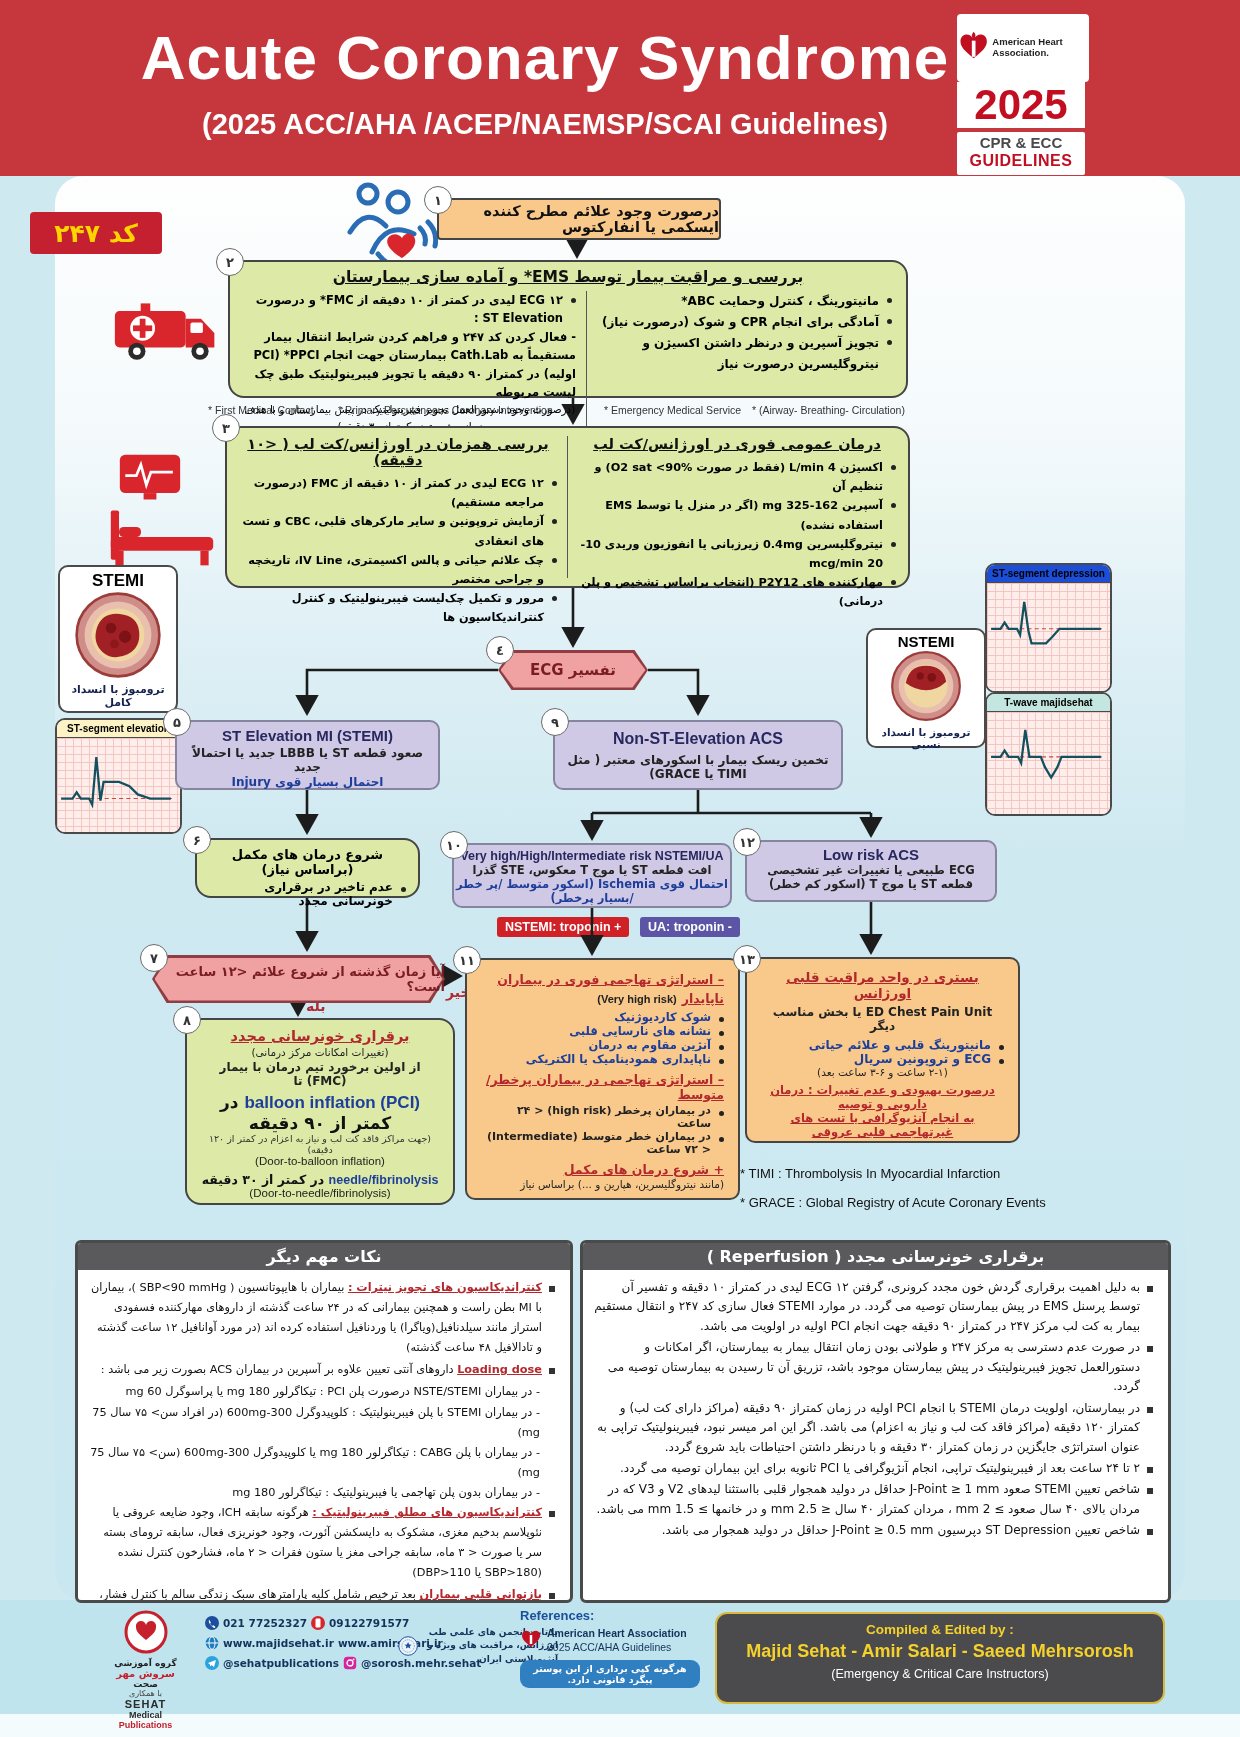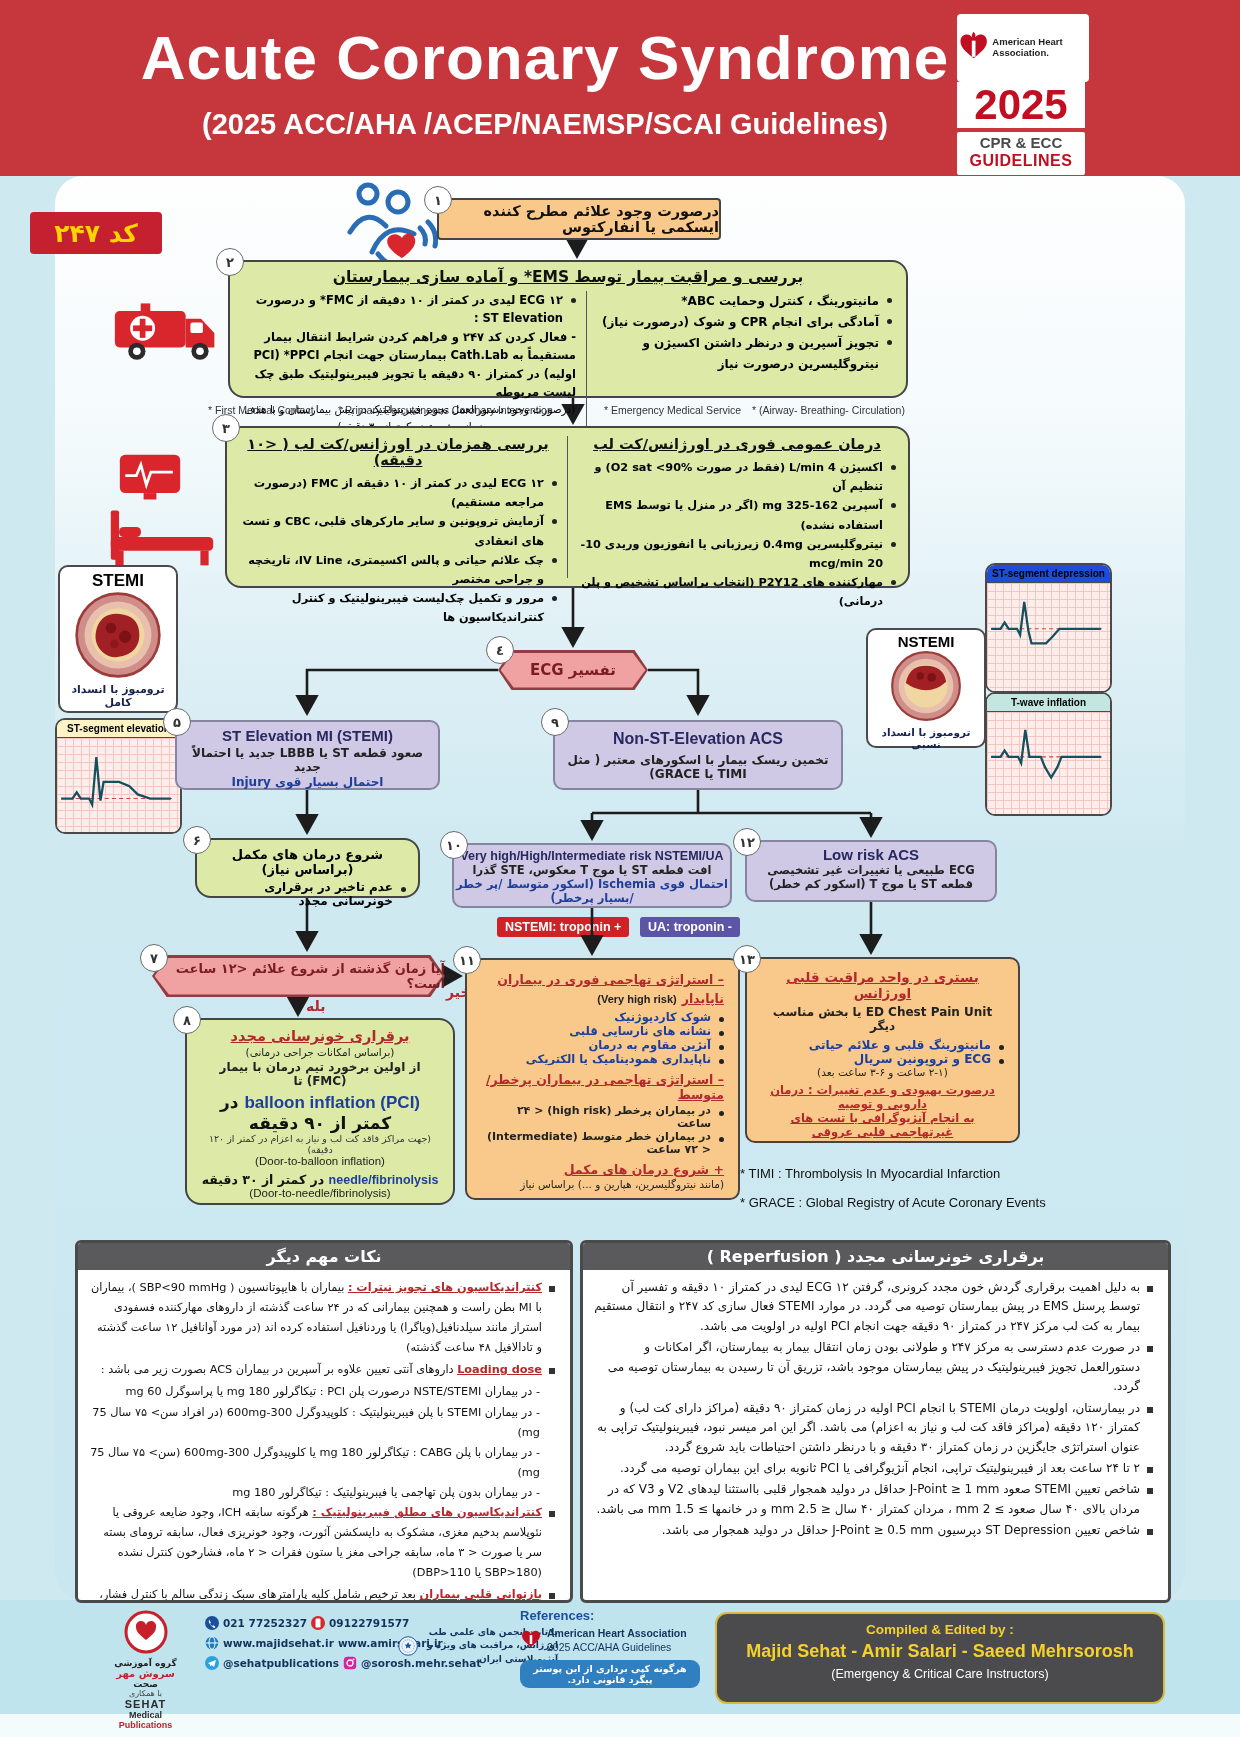--- a/index.html
+++ b/index.html
@@ -279,21 +279,21 @@
       <circle cx="50" cy="50" r="38" fill="#e9c0ae"></circle>
       <circle cx="50" cy="50" r="30" fill="#f0d6a0"></circle>
       <path d="M22,46 q4,-24 28,-24 q24,0 28,22 q-13,12 -28,12 q-15,0 -28,-10z" fill="#a12025"></path>
       <circle cx="42" cy="36" r="5" fill="#7d1216"></circle>
         <circle cx="58" cy="38" r="6" fill="#7d1216"></circle>
     </svg>
     <div class="rtl" style="font-size:10.5px;font-weight:bold;color:#15224f">ترومبوز با انسداد نسبی</div>
   </div>
 
   <div class="abs card ecgcard boxz" style="left:985px;top:692px;width:123px;height:120px">
-    <div class="ecghdr" style="background:#c3e7e0">T-wave inflation</div>
+    <div class="ecghdr" style="background:#c3e7e0">T-wave majidsehat</div>
     <div class="ecgbody">
       <svg width="119" height="98" viewBox="0 0 115 76">
         <line x1="4" y1="34" x2="111" y2="34" stroke="#c94a44" stroke-width="1" stroke-dasharray="4 3"></line>
         <polyline points="4,34 13,34 17,28 21,34 30,34 33,40 37,8 41,34 52,34 56,44 62,54 68,44 72,34 92,34 110,34" fill="none" stroke="#14505e" stroke-width="2.2"></polyline>
       </svg>
     </div>
   </div>
 
   <div class="abs pbox boxz" style="left:175px;top:720px;width:265px;height:70px;text-align:center;padding-top:5px;box-sizing:border-box">
     <div class="navyt" style="font-weight:bold;font-size:15px;font-family:'Liberation Sans',sans-serif">ST Elevation MI (STEMI)</div>
@@ -334,34 +334,34 @@
     <div class="rtl" style="font-size:11.5px;font-weight:bold;color:#222">ECG طبیعی یا تغییرات غیر تشخیصی</div>
     <div class="rtl" style="font-size:11.5px;font-weight:bold;color:#222">قطعه ST یا موج T (اسکور کم خطر)</div>
   </div>
   <div class="nb" style="left:733px;top:828px">
       <span>۱۲</span>
     </div>
 
   <div class="tbadge" style="left:497px;top:917px;background:#d02127">NSTEMI: troponin +</div>
   <div class="tbadge" style="left:640px;top:917px;background:#5c55a5">UA: troponin -</div>
 
-  <div class="abs hex hex7 boxz" style="left:152px;top:955px;width:293px;height:42px">
+  <div class="abs hex hex7 boxz" style="left:152px;top:955px;width:293px;height:48px">
     <div class="ho"></div>
       <div class="hi"></div>
     <div class="ht rtl" style="font-size:13px">آیا زمان گذشته از شروع علائم &lt;۱۲ ساعت است؟</div>
   </div>
   <div class="nb" style="left:140px;top:944px">
       <span>۷</span>
     </div>
   <div class="abs redt rtl" style="left:306px;top:998px;font-size:14px;font-weight:bold">بله</div>
   <div class="abs redt rtl" style="left:446px;top:984px;font-size:14px;font-weight:bold">خیر</div>
 
   <div class="abs gbox boxz rtl" style="left:185px;top:1018px;width:270px;height:187px;padding:8px 12px;box-sizing:border-box;text-align:center">
     <div class="redt u" style="font-size:14.5px;font-weight:bold">برقراری خونرسانی مجدد</div>
-    <div style="font-size:10.5px;color:#222;margin-top:2px">(براساس امکانات جراحی درمانی)</div>
+    <div style="font-size:10.5px;color:#222;margin-top:2px">(تغییرات امکانات مرکز درمانی)</div>
     <div style="font-size:12px;font-weight:bold;color:#222;margin-top:2px">از اولین برخورد تیم درمان با بیمار (FMC) تا</div>
     <div style="font-size:17px;font-weight:bold;margin-top:4px">
       <span class="bluet" style="font-family:'Liberation Sans',sans-serif">balloon inflation (PCI)</span>
       <span style="color:#111"> </span><span style="color:#111">در کمتر از ۹۰ دقیقه</span>
     </div>
     <div style="font-size:9.5px;color:#333">(جهت مراکز فاقد کت لب و نیاز به اعزام در کمتر از ۱۲۰ دقیقه)</div>
     <div style="font-size:11.5px;color:#222;font-family:'Liberation Sans',sans-serif">(Door-to-balloon inflation)</div>
     <div style="font-size:12.5px;font-weight:bold;margin-top:5px">
       <span class="bluet" style="font-family:'Liberation Sans',sans-serif">needle/fibrinolysis</span>
       <span style="color:#111"> </span><span style="color:#111">در کمتر از ۳۰ دقیقه</span>

